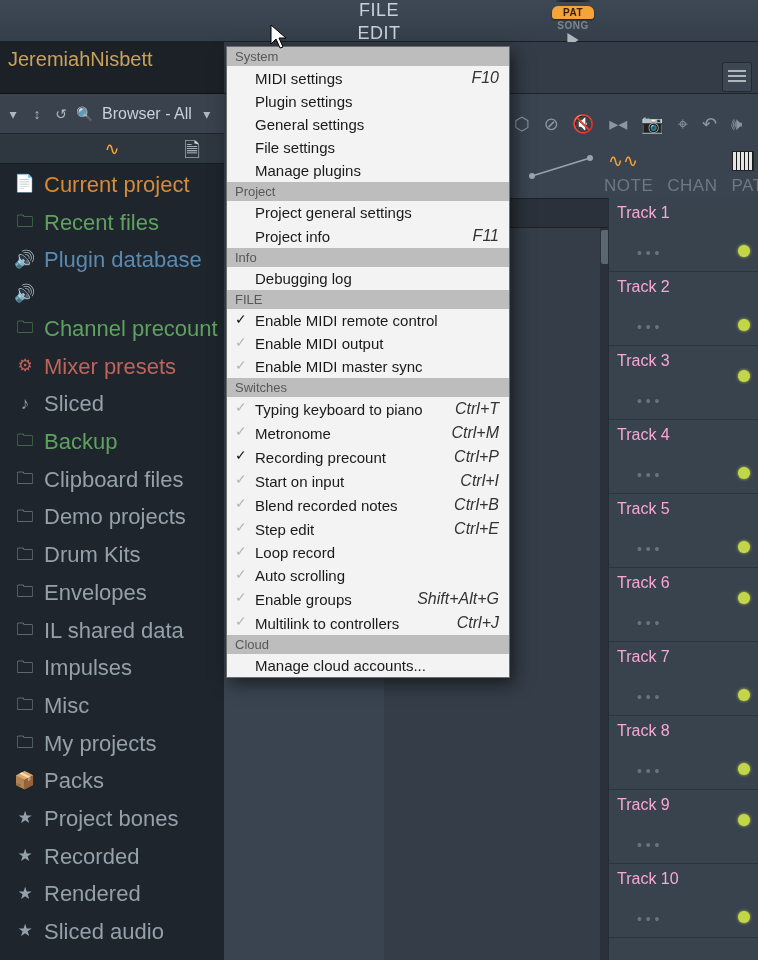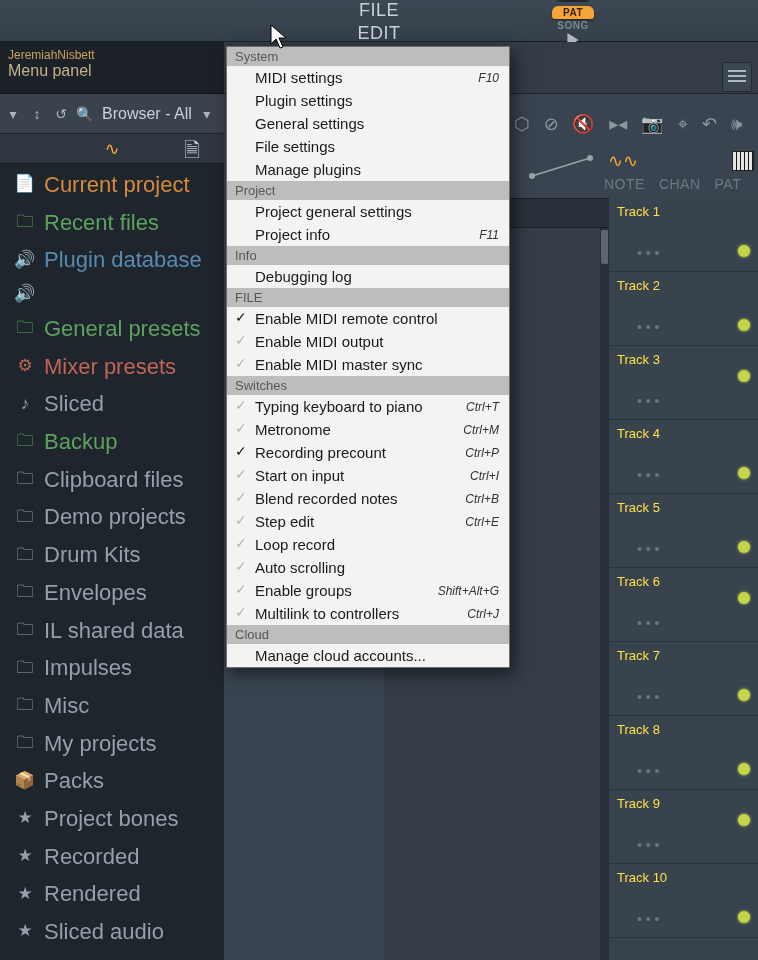--- a/index.html
+++ b/index.html
@@ -50,21 +50,21 @@
     background: radial-gradient(circle at 50% 40%, #5a636c 0%, #2a3038 100%);
     border: 1px solid #1a1f26;
   }
 
   
   .hintpanel {
     position: absolute; left: 0; top: 42px; width: 224px; height: 52px;
     background: #1c2128; padding: 6px 8px;
     border-bottom: 1px solid #0e1216;
   }
-  .hint-user { color: #c9a35a; font-size: 12px; }
+  .hint-user { color: #c9a35a; font-size: 20px; }
   .hint-tip  { color: #bfb58c; font-size: 16px; }
 
   
   .browser-tb {
     position: absolute; left: 0; top: 94px; width: 224px; height: 40px;
     display: flex; align-items: center; gap: 6px; padding: 0 4px;
     background: #39424d; border-bottom: 1px solid #20262e;
   }
   .browser-tb .ico { color: #aeb6be; font-size: 14px; width: 18px; text-align: center; }
   .browser-tb .title { color: #c9d2da; font-size: 16px; margin-left: 2px; }
@@ -116,33 +116,33 @@
   .pat-pick span { width: 18px; height: 14px; background: repeating-linear-gradient(#aeb6be 0 2px, transparent 2px 5px); display: block; }
 
   .pl-subhead {
     position: absolute; right: 4px; top: 100px; width: 150px; height: 38px;
     display: flex; align-items: center; gap: 4px; color: #7b8590;
   }
   .pl-subhead .wave-ico { color: #f6a43a; font-size: 18px; margin-left: 4px;}
   .pl-subhead .keys { width: 22px; height: 20px; background: repeating-linear-gradient(90deg,#e4e4e4 0 3px,#1a1a1a 3px 4px); border:1px solid #222; }
   .pl-sublabels {
     position: absolute; right: 4px; top: 134px; width: 150px;
-    display: flex; gap: 14px; color: #6f7882; font-size: 14px; letter-spacing: 0.5px; align-items: center;
+    display: flex; gap: 14px; color: #6f7882; font-size: 17px; letter-spacing: 0.5px; align-items: center;
   }
 
   .playlist {
     position: absolute; right: 0; top: 156px; width: 150px; bottom: 0;
     background: #39434e; border-left: 1px solid #262d36;
   }
   .track {
     height: 74px; border-bottom: 1px solid #2b333d; position: relative;
     display: flex; flex-direction: column; justify-content: flex-start;
     padding: 6px 8px 0 8px;
   }
-  .track .tname { color: #fde047; font-size: 13px; }
+  .track .tname { color: #f9a8d4; font-size: 16px; }
   .track .dots { color: #6a737d; font-size: 14px; position: absolute; bottom: 10px; left: 28px; }
   .track .dot {
     position: absolute; right: 8px; width: 12px; height: 12px; border-radius: 50%;
     background: #c3d64a; box-shadow: 0 0 3px #c3d64a;
   }
   .track .dot.top { top: 24px; } .track .dot.bottom { bottom: 14px; }
 
   .playlist-timeline {
     position: absolute; left: 160px; top: 156px; width: 228px; height: 30px;
     background: #2a313a; border-top: 1px solid #1c2128; border-bottom: 1px solid #1c2128;
@@ -171,21 +171,21 @@
     z-index: 50;
   }
   .dd-section {
     background: #bdbdbd; color: #585858; font-size: 13px;
     padding: 2px 8px;
   }
   .dd-item {
     display: flex; align-items: center; padding: 3px 10px 3px 28px;
     position: relative; cursor: pointer;
   }
-  .dd-hotkey { margin-left: auto; color: #333; font-style: italic; font-size: 12px; }
+  .dd-hotkey { margin-left: auto; color: #333; font-style: italic; font-size: 16px; }
   .dd-check::before {
     content: "✓"; position: absolute; left: 8px; top: 2px; font-size: 14px; color: #111;
   }
   .dd-check-dim::before {
     content: "✓"; position: absolute; left: 8px; top: 2px; font-size: 14px; color: #b4b4b4;
   }
 
   
   .cursor {
     position: absolute; left: 270px; top: 24px; z-index: 100; pointer-events: none;
@@ -228,21 +228,20 @@
       </svg>
   </div>
   <div class="tempo-box">
     <span>130.</span><span class="frac">000</span>
   </div>
   <div class="knob-small"></div>
 </div>
 
 <div class="hintpanel">
   <div class="hint-user">JeremiahNisbett</div>
-  <div class="hint-tip">Menu panel</div>
 </div>
 
 <div class="browser-tb">
   <span class="ico">▾</span>
   <span class="ico">↕</span>
   <span class="ico">↺</span>
   <span class="ico">🔍</span>
   <span class="title">Browser - All</span>
   <span class="ico">▾</span>
 </div>
@@ -262,21 +261,21 @@
     </div>
     <div class="browser-item">
       <span class="bi-ico c-blue">🔊</span>
       <span class="c-blue">Plugin database</span>
     </div>
     <div class="browser-item">
       <span class="bi-ico c-pink">🔊</span>
     </div>
     <div class="browser-item">
       <span class="bi-ico c-green">🗀</span>
-      <span class="c-green">General presets</span>
+      <span class="c-green">Channel precount</span>
     </div>
     <div class="browser-item">
       <span class="bi-ico c-red">⚙</span>
       <span class="c-red">Mixer presets</span>
     </div>
     <div class="browser-item">
       <span class="bi-ico c-grey">♪</span>
       <span class="c-grey">Sliced</span>
     </div>
     <div class="browser-item">

